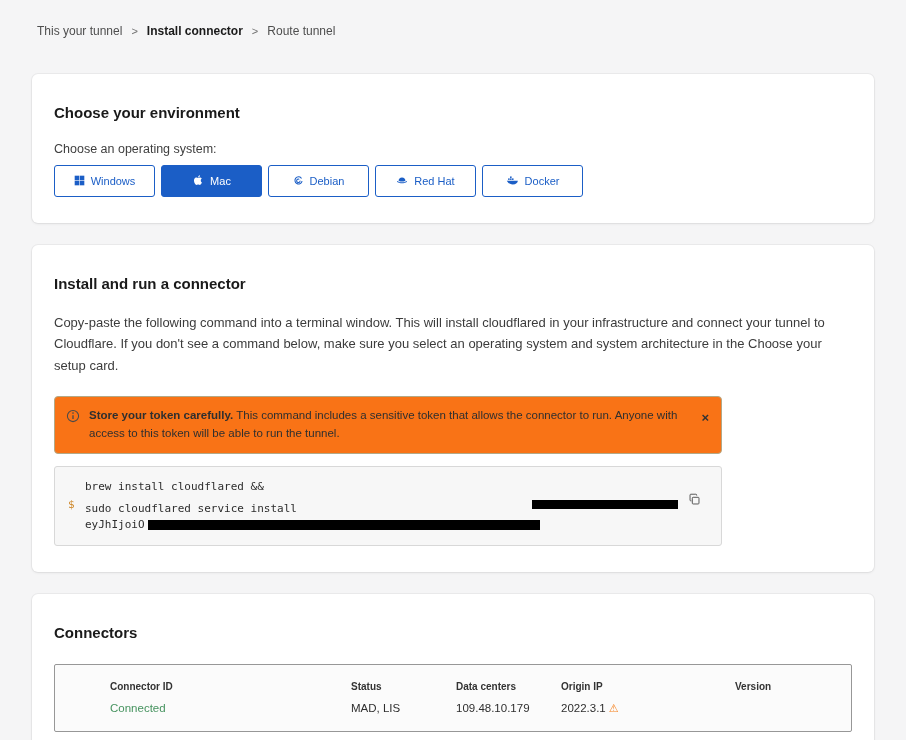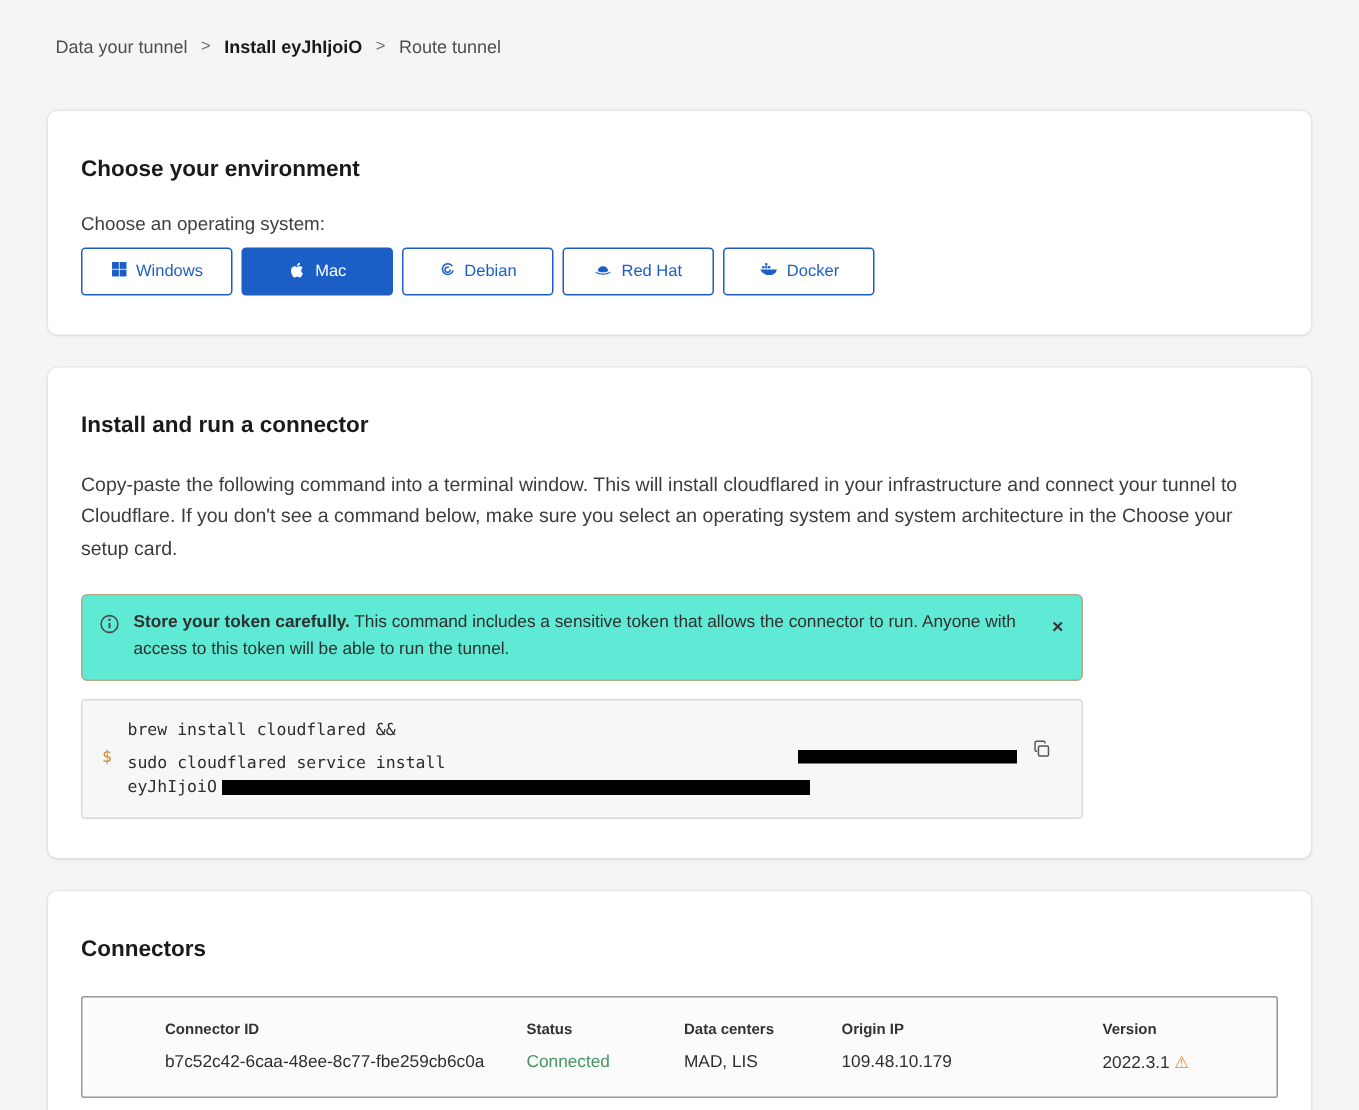--- a/index.html
+++ b/index.html
@@ -30,21 +30,21 @@
     width: 101px; height: 32px; border: 1px solid #1b5ec6; border-radius: 3px;
     background: #fff; color: #1b5ec6; font-size: 11px; font-family: inherit;
     display: flex; align-items: center; justify-content: center; gap: 6px; cursor: pointer;
   }
   .os-btn.selected { background: #1b5ec6; color: #fff; }
   .os-btn svg { flex: 0 0 auto; }
 
   
   .desc { margin-top: 20px; font-size: 13px; line-height: 1.65; color: #3c3c3c; max-width: 800px; }
   .warning {
-    margin-top: 20px; width: 668px; background: #5eead4; border: 1px solid #b3a987;
+    margin-top: 20px; width: 668px; background: #f97316; border: 1px solid #b3a987;
     border-radius: 4px; padding: 10px 12px 10px 11px; display: flex; align-items: flex-start; gap: 9px;
   }
   .warning .winfo { color: #4a4a4a; margin-top: 2px; }
   .warning-text { font-size: 11.5px; line-height: 1.55; color: #2f2f2f; flex: 1; padding-right: 14px; }
   .warning-close { background: none; border: none; font-size: 13px; color: #333; cursor: pointer; margin-top: 4px; line-height: 1; font-weight: bold; }
 
   .code-block {
     position: relative; margin-top: 12px; width: 668px; background: #f7f7f7;
     border: 1px solid #d8d8d8; border-radius: 3px; padding: 12px 40px 12px 30px;
     font-family: "DejaVu Sans Mono", monospace; font-size: 11px; color: #2d2d2d; line-height: 1.45;
@@ -67,23 +67,23 @@
   .td { font-size: 11.5px; color: #2e2e2e; }
   .td.status { color: #46935f; }
   .warn-tri { color: #f6821f; font-size: 11px; margin-left: 3px; }
 </style>
 </head>
 <body>
 
 <div class="page">
 
   <div class="breadcrumb">
-    <span class="crumb">Data your tunnel</span>
+    <span class="crumb">This your tunnel</span>
     <span class="sep">&gt;</span>
-    <span class="crumb active">Install eyJhIjoiO</span>
+    <span class="crumb active">Install connector</span>
     <span class="sep">&gt;</span>
     <span class="crumb">Route tunnel</span>
   </div>
 
   <div class="card">
     <div class="card-title">Choose your environment</div>
     <div class="os-label">Choose an operating system:</div>
     <div class="os-row">
 
       <button class="os-btn">
@@ -182,21 +182,20 @@
 
   <div class="card">
     <div class="card-title">Connectors</div>
     <div class="conn-table">
       <div class="th">Connector ID</div>
       <div class="th">Status</div>
       <div class="th">Data centers</div>
       <div class="th">Origin IP</div>
       <div class="th">Version</div>
 
-      <div class="td">b7c52c42-6caa-48ee-8c77-fbe259cb6c0a</div>
       <div class="td status">Connected</div>
       <div class="td">MAD, LIS</div>
       <div class="td">109.48.10.179</div>
       <div class="td">
         <span>2022.3.1</span><span class="warn-tri">⚠</span>
       </div>
     </div>
   </div>
 
 </div>

